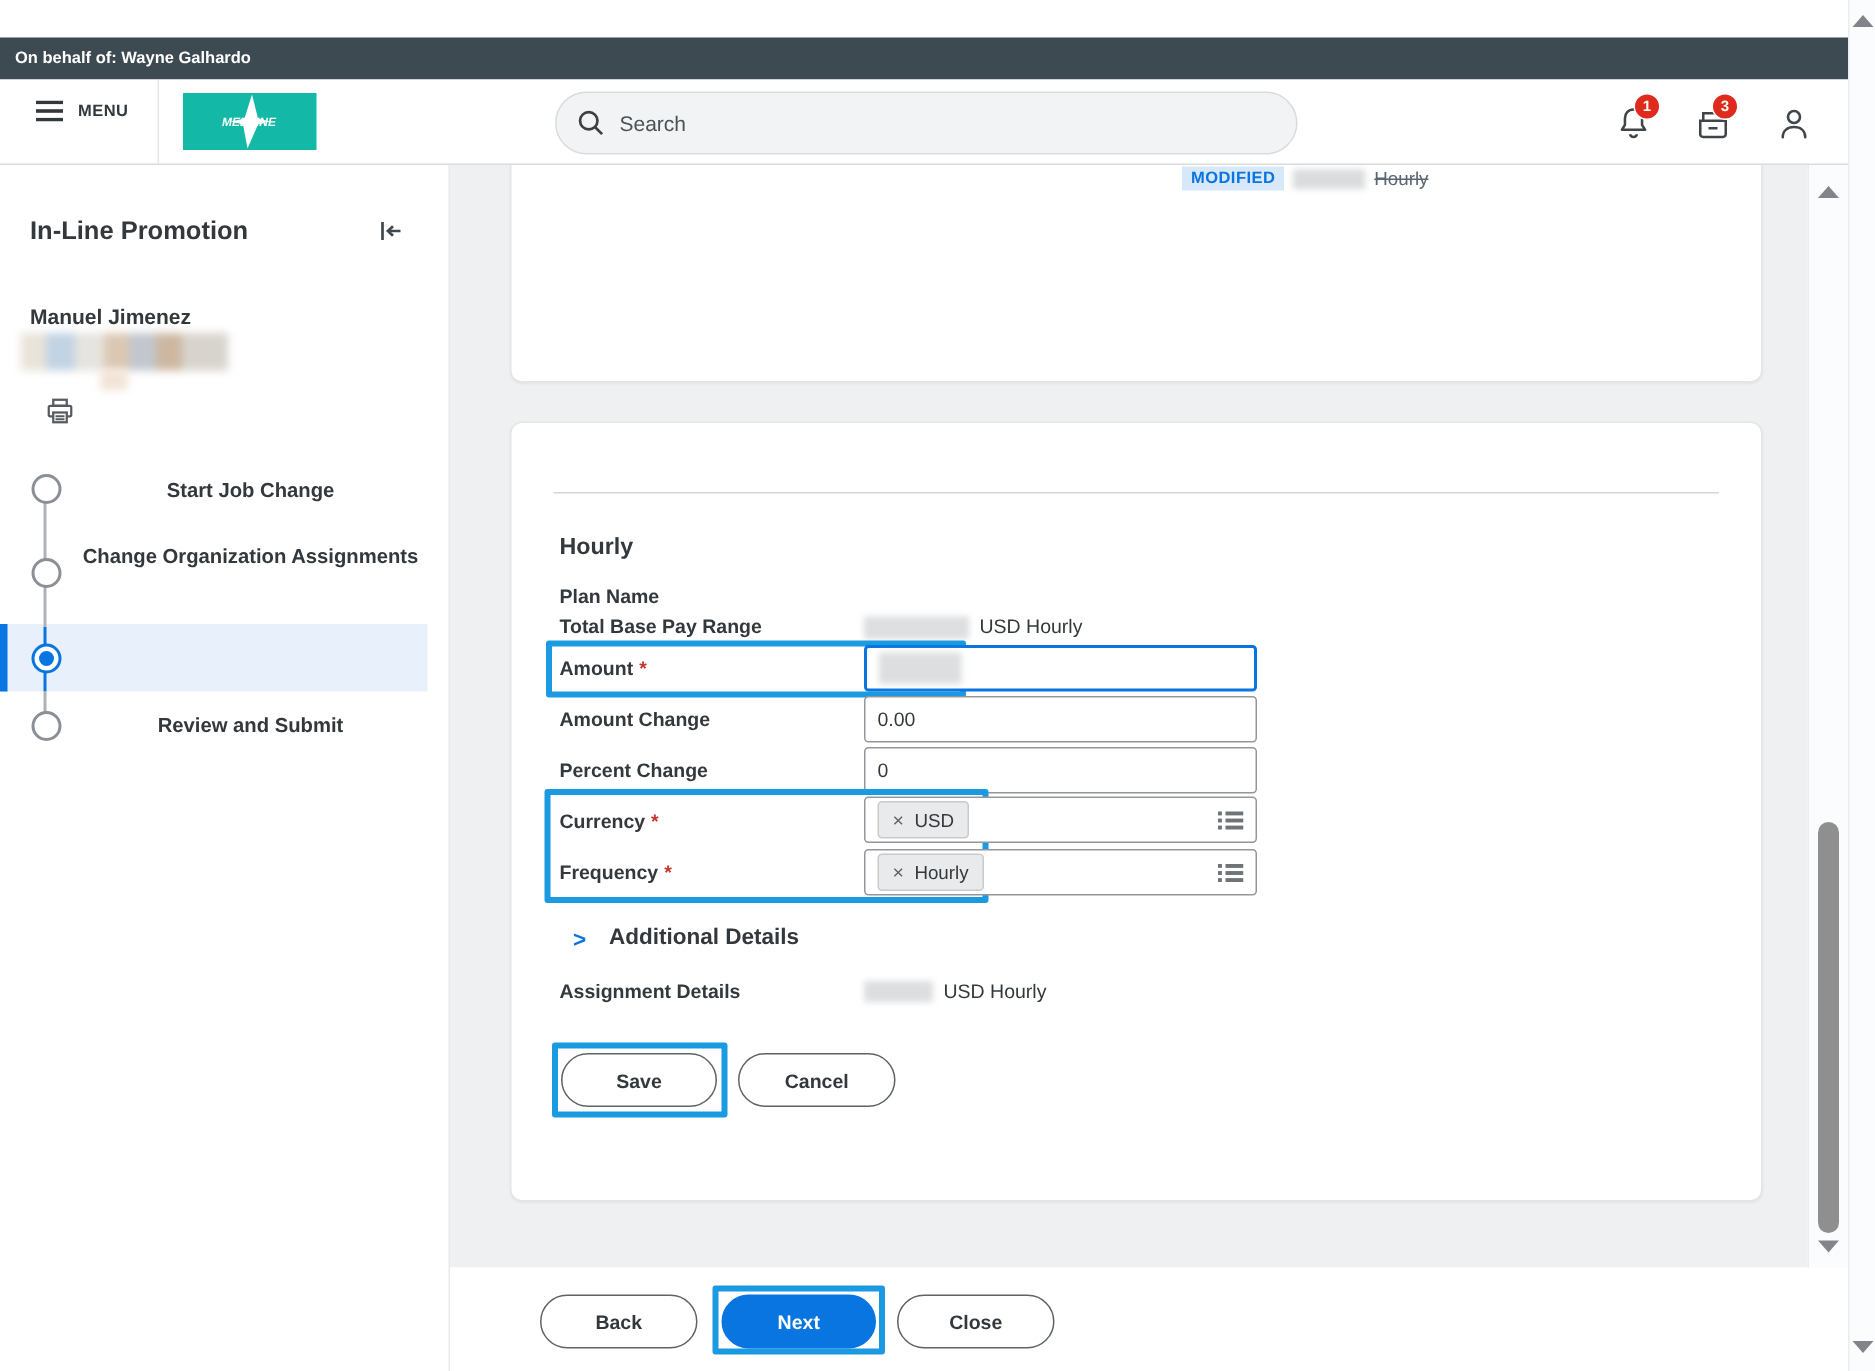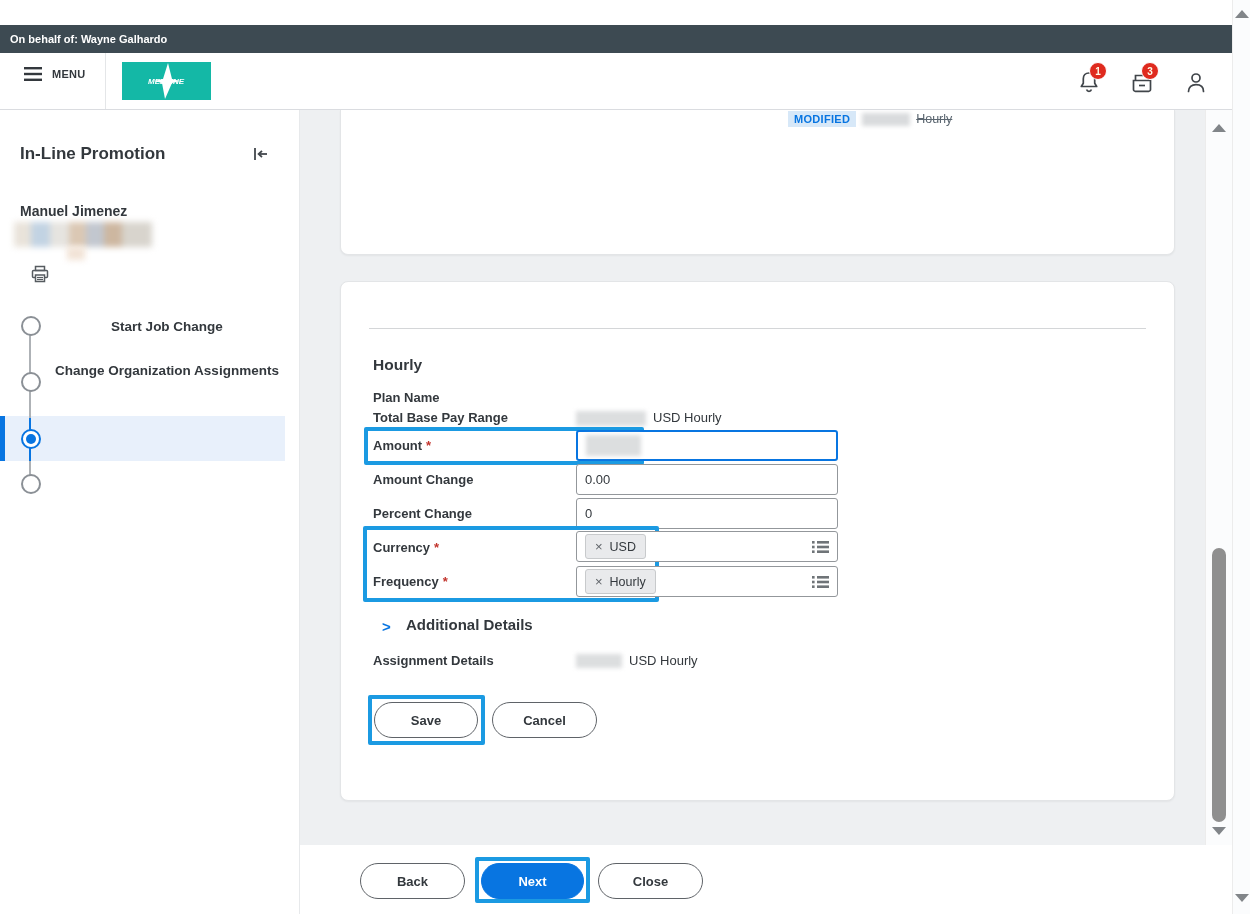--- a/index.html
+++ b/index.html
@@ -125,20 +125,29 @@
       </span>
       <span class="menu-label">MENU</span>
     </div>
     <div class="header-divider"></div>
     <div class="logo">
       <svg width="89" height="38" viewBox="0 0 89 38">
         <polygon points="46,1 50,17 58,19 50,21 43,37 40,21 32,19 41,17" fill="#fff"></polygon>
         <text x="44" y="22" text-anchor="middle" font-size="8" font-style="italic" font-weight="bold" fill="#fff" font-family="Liberation Sans, sans-serif">MEDLINE</text>
       </svg>
     </div>
+    <div class="searchbar">
+      <span>
+        <svg width="18" height="18" viewBox="0 0 18 18">
+            <circle cx="7.5" cy="7.5" r="5.8" fill="none" stroke="#3c4043" stroke-width="1.8"></circle>
+            <line x1="11.8" y1="11.8" x2="16.4" y2="16.4" stroke="#3c4043" stroke-width="1.8"></line>
+          </svg>
+      </span>
+      <input type="text" placeholder="Search" style="">
+    </div>
     <div class="hdr-icon" style="left:1077px;">
       <svg width="24" height="25" viewBox="0 0 24 25">
           <path d="M12 3c-3.6 0-5.7 2.6-5.7 5.8v4.4l-2 3.3h15.4l-2-3.3V8.8C17.7 5.6 15.6 3 12 3z" fill="none" stroke="#40454a" stroke-width="1.7" stroke-linejoin="round"></path>
           <path d="M9.6 19.5a2.5 2.5 0 0 0 4.8 0" fill="none" stroke="#40454a" stroke-width="1.7"></path>
         </svg>
       <span class="badge">1</span>
     </div>
     <div class="hdr-icon" style="left:1129px;">
       <svg width="26" height="25" viewBox="0 0 26 25">
           <path d="M4.5 10.5 h17 v9 a1.8 1.8 0 0 1-1.8 1.8 H6.3 a1.8 1.8 0 0 1-1.8-1.8 z" fill="none" stroke="#40454a" stroke-width="1.7"></path>
@@ -187,20 +196,21 @@
 
     <div class="step-dot" style="top:206px;"></div>
     <div class="step-label" style="top:205px;">Start Job Change</div>
 
     <div class="step-dot" style="top:262px;"></div>
     <div class="step-label" style="top:249px;">Change Organization Assignments</div>
 
     <div class="step-dot active" style="top:319px;"></div>
 
     <div class="step-dot" style="top:364px;"></div>
+    <div class="step-label" style="top:362px;">Review and Submit</div>
   </div>
 
   <div class="card card1">
     <div class="modified-row">
       <span class="modified-badge">MODIFIED</span>
       <span class="redact-inline"></span>
       <span class="strike">Hourly</span>
     </div>
   </div>
 

